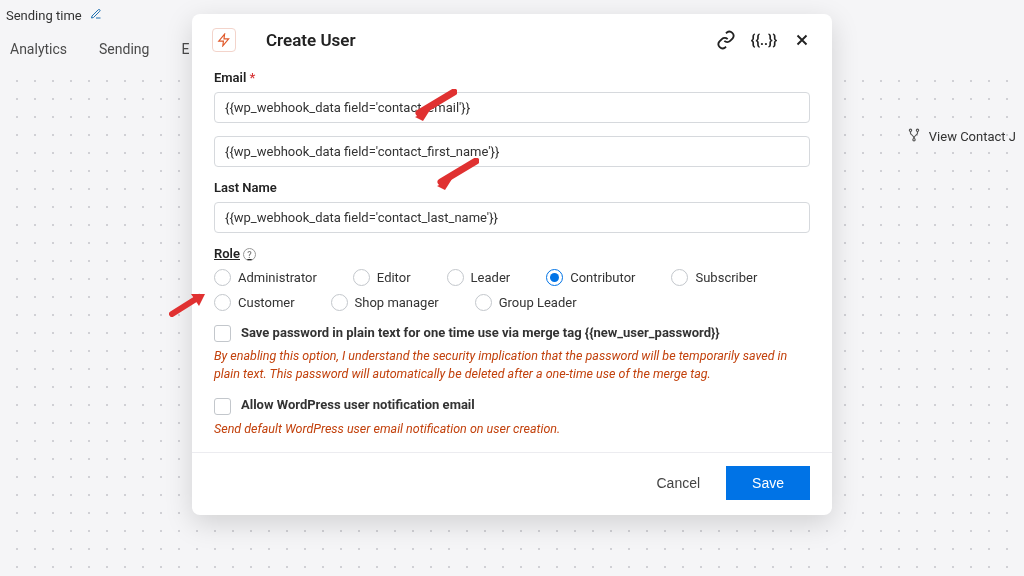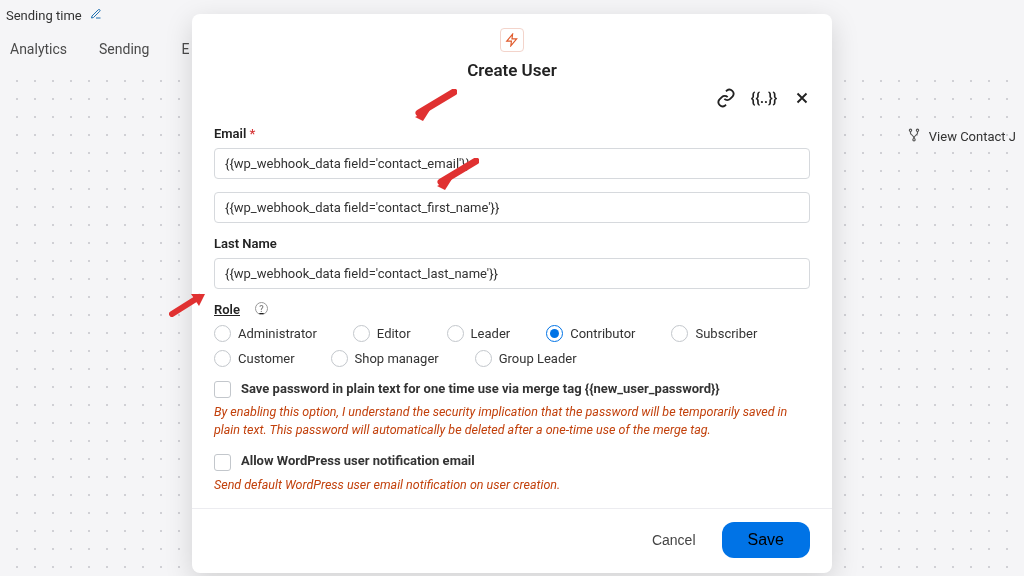--- a/index.html
+++ b/index.html
@@ -52,22 +52,21 @@
     .modal {
       width: 640px;
       background: #fff;
       border-radius: 8px;
       box-shadow: 0 8px 28px rgba(0,0,0,0.15);
       position: relative;
     }
     .modal-header {
       display: flex; align-items: center;
       padding: 14px 20px 10px;
-      gap: 8px;
-      flex-direction: column;
+      gap: 30px;
     }
     .logo-box {
       width: 24px; height: 24px;
       border: 1px solid #f3d4cb;
       border-radius: 4px;
       display: flex; align-items: center; justify-content: center;
     }
     .logo-box svg { width: 14px; height: 14px; }
     .modal-title { font-size: 17px; font-weight: 600; color: #222; }
     .modal-tools { margin-left: auto; display: flex; gap: 18px; align-items: center; }
@@ -81,21 +80,21 @@
     .text-input {
       width: 100%;
       border: 1px solid #d6d9dd;
       border-radius: 4px;
       padding: 7px 10px;
       font-size: 13px;
       color: #333;
       font-family: inherit;
       background: #fff;
     }
-    .label-with-help { display: flex; align-items: flex-start; gap: 15px; text-decoration: underline; }
+    .label-with-help { display: flex; align-items: flex-end; gap: 3px; text-decoration: underline; }
     .help-circle {
       width: 13px; height: 13px;
       border: 1px solid #999; border-radius: 50%;
       display: inline-flex; align-items: center; justify-content: center;
       font-size: 9px; color: #888;
     }
     .radios { display: flex; flex-wrap: wrap; gap: 8px 36px; margin-top: 8px; }
     .radio-item { display: flex; align-items: center; gap: 7px; cursor: pointer; }
     .radio {
       width: 17px; height: 17px; border-radius: 50%;
@@ -122,23 +121,23 @@
       border-top: 1px solid #ececf0;
       padding: 13px 22px 15px;
       display: flex; justify-content: flex-end; gap: 16px;
       align-items: center;
     }
     .btn-cancel {
       border: none; background: transparent;
       font-size: 14px; color: #444; cursor: pointer; padding: 8px 10px;
     }
     .btn-save {
-      border: none; background: #0073e6; color: #000000;
-      font-size: 16px; cursor: pointer;
-      padding: 9px 26px; border-radius: 12px;
+      border: none; background: #0073e6; color: #ffffff;
+      font-size: 14px; cursor: pointer;
+      padding: 9px 26px; border-radius: 0;
     }
     .arrow {
       position: absolute;
       pointer-events: none;
     }
     .arrow svg { display: block; }
   </style>
 </head>
 <body>
 

